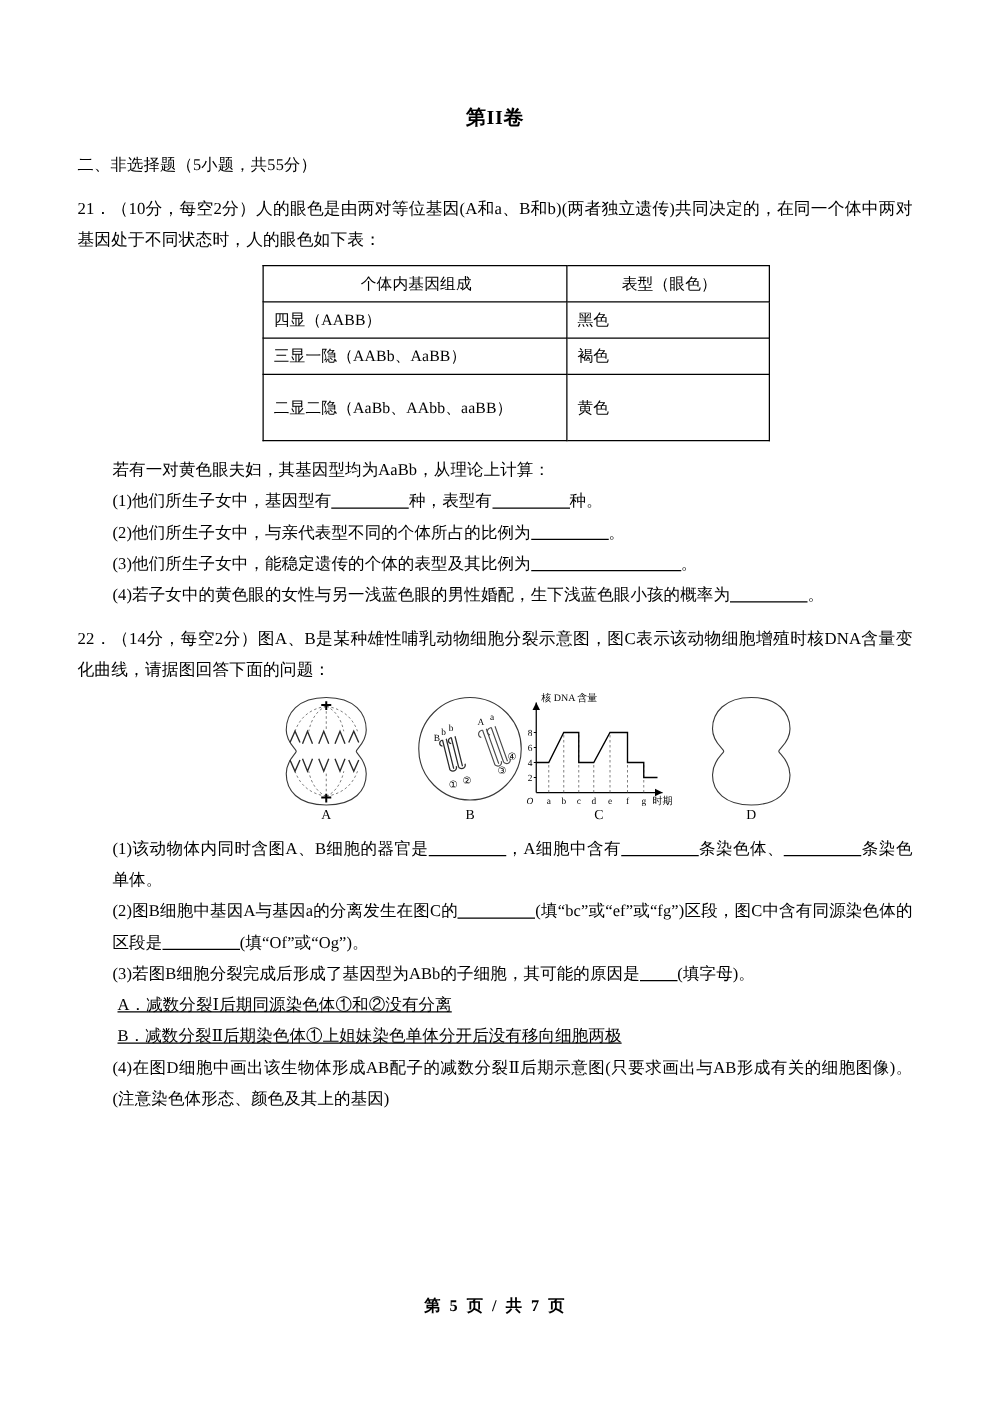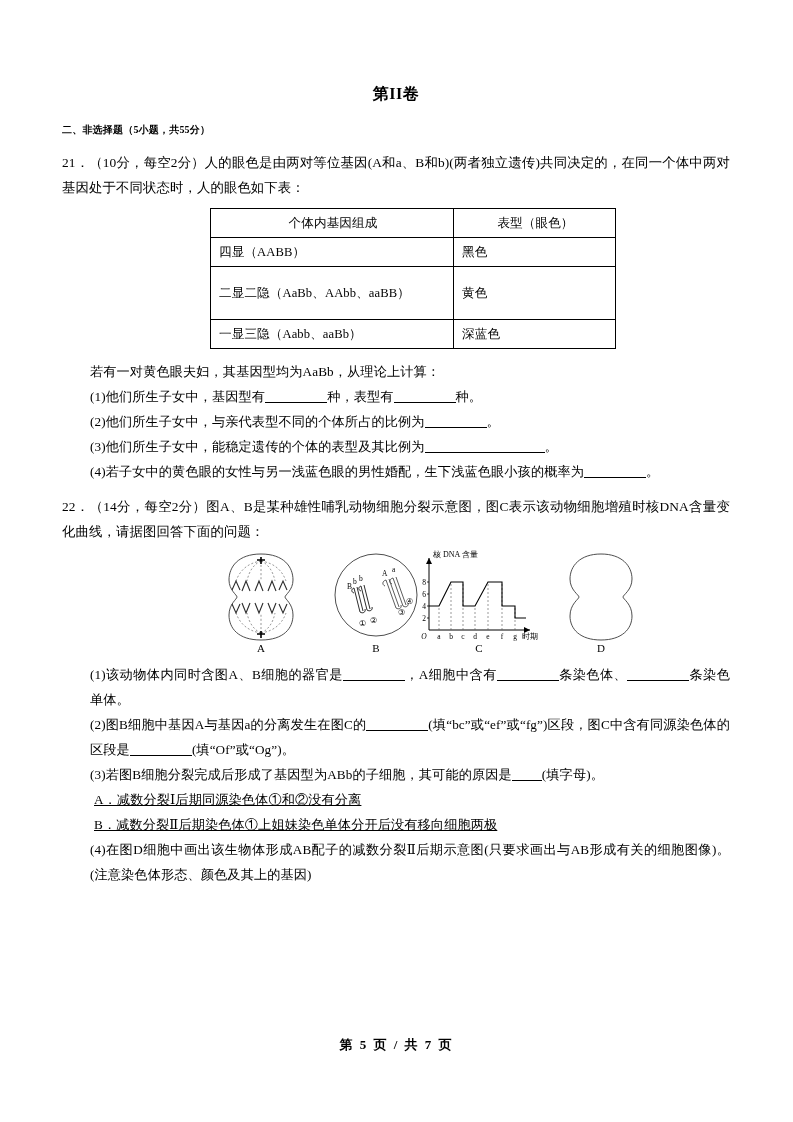--- a/index.html
+++ b/index.html
@@ -33,22 +33,22 @@
   
   .vol-title {
     text-align: center;
     font-size: 16px;
     font-weight: bold;
     letter-spacing: 0.5px;
     margin: 0 0 18px 0;
     font-family: "Liberation Serif", "DejaVu Serif", serif;
   }
   .sec-title {
-    font-size: 10px;
-    font-weight: bold;
+    font-size: 13px;
+    font-weight: normal;
     margin: 0 0 13px 0;
     letter-spacing: 0.2px;
   }
 
   
   .q {
     font-size: 13.4px;
     line-height: 25px;
     margin: 0 0 2px 0;
     text-align: justify;
@@ -146,27 +146,27 @@
       <table class="geno">
         <tbody>
           <tr class="hdr">
             <td class="c1">个体内基因组成</td>
             <td class="c2">表型（眼色）</td>
           </tr>
           <tr>
             <td class="c1 mid">四显（AABB）</td>
             <td class="c2 mid">黑色</td>
           </tr>
+          <tr>
+            <td class="c1 mid">三显一隐（AABb、AaBB）</td>
+            <td class="c2 mid">褐色</td>
+          </tr>
           <tr class="tall">
             <td class="c1 mid">二显二隐（AaBb、AAbb、aaBB）</td>
             <td class="c2 mid">黄色</td>
-          </tr>
-          <tr>
-            <td class="c1 mid">一显三隐（Aabb、aaBb）</td>
-            <td class="c2 mid">深蓝色</td>
           </tr>
         </tbody>
       </table>
     </div>
 
     <p class="sub">若有一对黄色眼夫妇，其基因型均为AaBb，从理论上计算：</p>
 
     <p class="sub">
       <span>(1)他们所生子女中，基因型有</span><span class="blank-m"></span><span>种，表型有</span><span class="blank-m"></span><span>种。</span>
     </p>

